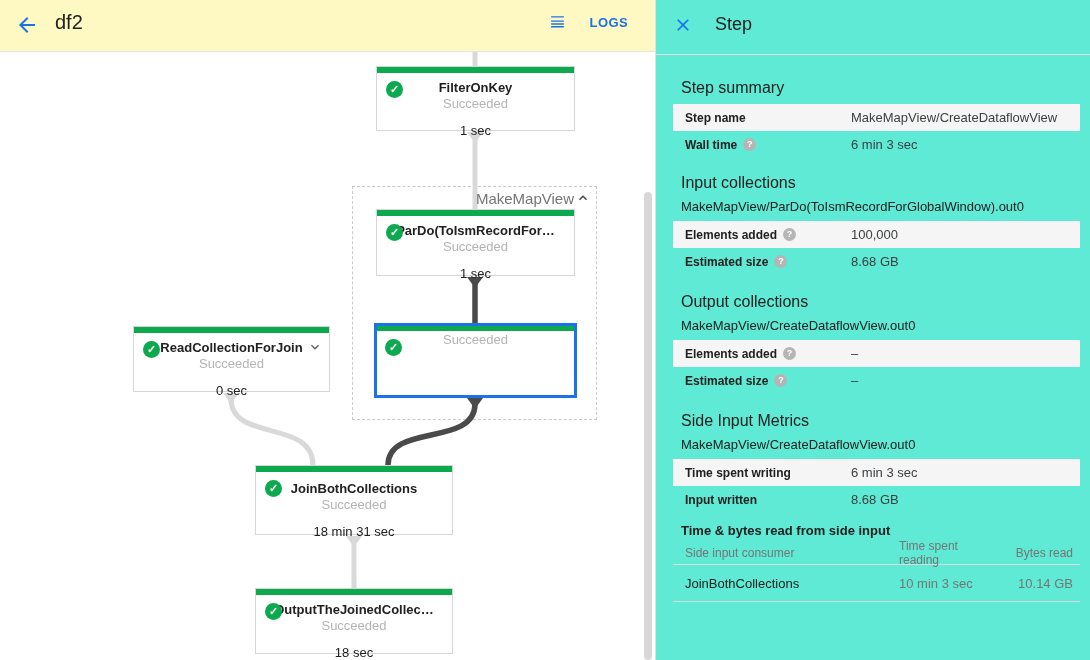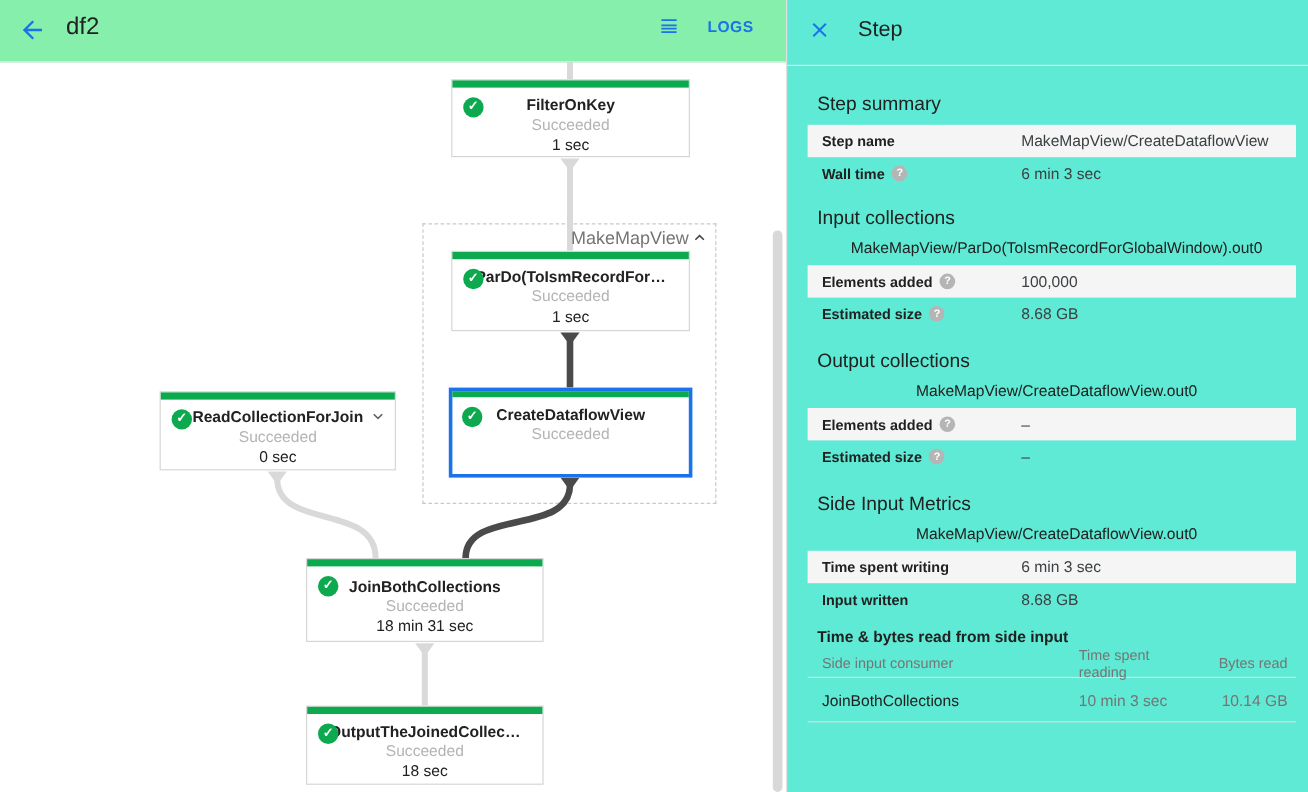--- a/index.html
+++ b/index.html
@@ -2,21 +2,21 @@
 <html><head>
 <meta charset="utf-8">
 <style>
   html,body{margin:0;padding:0;}
   body{
     width:1090px;height:660px;position:relative;overflow:hidden;
     background:#fff;font-family:"Liberation Sans",sans-serif;
     -webkit-font-smoothing:antialiased;
   }
   
-  .left-header{position:absolute;top:0;left:0;width:655px;height:51px;background:#86efac;
+  .left-header{position:absolute;top:0;left:0;width:655px;height:51px;background:#fef9c3;
     border-bottom:1px solid #e4e4e4;z-index:6;}
   .back-btn{position:absolute;left:15px;top:13px;width:24px;height:24px;cursor:pointer;}
   .job-title{position:absolute;left:55px;top:11px;font-size:20px;color:#212121;}
   .logs-btn{position:absolute;right:27px;top:14px;display:flex;align-items:center;gap:24px;
     color:#1a73e8;font-weight:bold;font-size:13px;letter-spacing:.4px;background:none;border:none;
     cursor:pointer;font-family:inherit;padding:0;}
   .canvas{position:absolute;top:51px;left:0;width:655px;height:609px;background:#fff;}
   .edges{position:absolute;top:0;left:0;}
   
   .group{position:absolute;left:352px;top:135px;width:245px;height:234px;
@@ -27,34 +27,34 @@
   .node{position:absolute;background:#fff;border:1px solid #d6d6d6;box-sizing:border-box;
     text-align:center;cursor:pointer;}
   .node.selected{border:3px solid #1a73e8;}
   .nbar{height:6px;background:#0ca94f;}
   .node.selected .nbar{height:5px;}
   .check{position:absolute;left:9px;top:14px;width:17px;height:17px;border-radius:50%;
     background:#0ca94f;color:#fff;font-size:11px;font-weight:bold;line-height:17px;text-align:center;}
   .node.selected .check{left:8px;top:13px;}
   .ntitle{margin-top:7px;font-size:13px;font-weight:bold;color:#212121;white-space:nowrap;}
   .nstatus{font-size:13px;color:#b4b4b4;margin-top:1px;}
-  .ntime{font-size:13px;color:#212121;margin-top:2px;}
+  .ntime{font-size:13px;color:#212121;margin-top:12px;}
   .chev-down{position:absolute;right:6px;top:12px;}
   .scroll-thumb{position:absolute;left:644px;top:141px;width:8px;height:468px;
     background:#d8d8d8;border-radius:4px;cursor:pointer;}
   
   .right-panel{position:absolute;top:0;left:655px;width:435px;height:660px;background:#5eead4;
     border-left:1px solid #e0e0e0;box-sizing:border-box;}
   .rp-header{height:54px;border-bottom:1px solid #e4e4e4;position:relative;}
   .close-btn{position:absolute;left:17px;top:15px;width:20px;height:20px;cursor:pointer;}
   .rp-title{position:absolute;left:59px;top:14px;font-size:18px;color:#212121;}
   .rp-content{height:605px;overflow:hidden;}
   .sect{font-size:16px;font-weight:normal;color:#212121;margin:24px 0 0 25px;line-height:18px;}
   .sect.m16{margin-top:16px;} .sect.m20{margin-top:18px;}
-  .coll-name{font-size:13px;color:#212121;margin:7px 10px 0 25px;line-height:15px;white-space:nowrap;text-align:center;}
+  .coll-name{font-size:13px;color:#212121;margin:7px 10px 0 25px;line-height:15px;white-space:nowrap;}
   .kvrows{margin:7px 10px 0 17px;}
   .kvrow{display:flex;align-items:center;height:27px;padding:0 12px;}
   .kvrow:nth-child(odd){background:#f5f5f5;}
   .klabel{width:166px;flex-shrink:0;font-size:12px;font-weight:bold;color:#212121;
     display:flex;align-items:center;gap:6px;}
   .kval{font-size:13px;color:#3c4043;}
   .help{width:13px;height:13px;border-radius:50%;background:#b5b5b5;color:#fff;
     font-size:9px;font-weight:bold;line-height:13px;text-align:center;flex-shrink:0;cursor:pointer;}
   .tbl-heading{font-size:13px;font-weight:bold;color:#212121;margin:10px 0 0 25px;line-height:15px;}
   .tbl{margin:4px 10px 0 17px;}
@@ -133,21 +133,20 @@
     <div class="nbar"></div>
     <span class="check">✓</span>
     <div class="ntitle">ParDo(ToIsmRecordFor…</div>
     <div class="nstatus">Succeeded</div>
     <div class="ntime">1 sec</div>
   </div>
 
   <div class="node selected" style="left:374px;top:272px;width:203px;height:75px;">
     <div class="nbar"></div>
     <span class="check">✓</span>
-    <div class="ntitle">CreateDataflowView</div>
     <div class="nstatus">Succeeded</div>
   </div>
 
   <div class="node" style="left:133px;top:275px;width:197px;height:66px;">
     <div class="nbar"></div>
     <span class="check">✓</span>
     <span class="chev-down">
       <svg width="16" height="16" viewBox="0 0 24 24">
           <path fill="#616161" d="M16.59 8.59L12 13.17 7.41 8.59 6 10l6 6 6-6z"></path>
         </svg>

